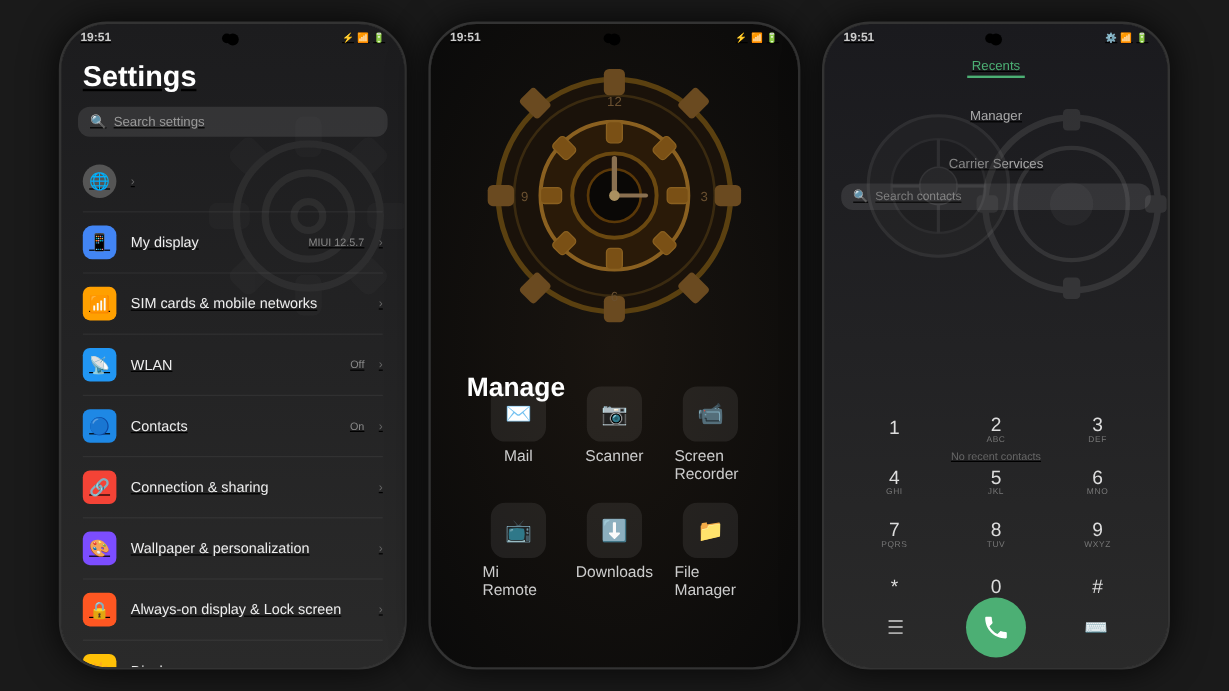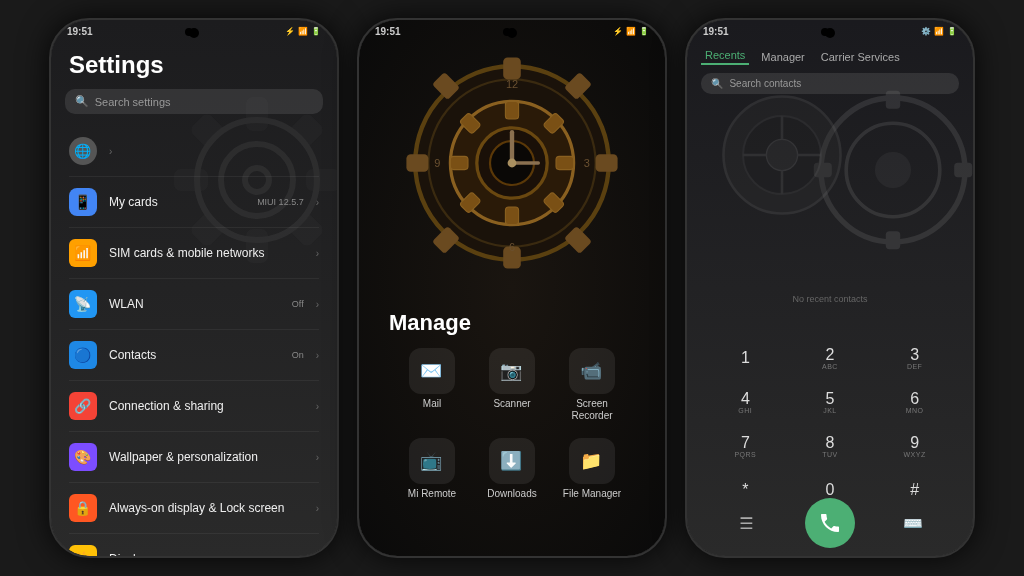--- a/index.html
+++ b/index.html
@@ -25,20 +25,21 @@
       position: relative;
       overflow: hidden;
       box-shadow: 0 0 30px rgba(0,0,0,0.8), inset 0 0 0 1px #444;
     }
 
     .phone-screen {
       position: absolute;
       top: 0; left: 0; right: 0; bottom: 0;
       border-radius: 38px;
       overflow: hidden;
+      text-decoration: underline;
     }
 
     
     .status-bar {
       display: flex;
       justify-content: space-between;
       align-items: center;
       padding: 6px 16px;
       font-size: 9px;
       color: #ccc;
@@ -176,38 +177,38 @@
       width: 46px;
       height: 46px;
       background: rgba(255,255,255,0.08);
       border-radius: 12px;
       display: flex;
       align-items: center;
       justify-content: center;
       font-size: 18px;
     }
     .app-label {
-      font-size: 10px;
+      font-size: 13px;
       color: #ccc;
-      text-align: center;
       line-height: 1.2;
     }
 
     
     .phone3-bg {
       background: linear-gradient(180deg, #1a1a1e 0%, #2a2a2a 100%);
       height: 100%;
       position: relative;
     }
 
     .dialer-tabs {
       display: flex;
-      gap: 8px;
+      gap: 24px;
       padding: 4px 14px;
-      align-items: flex-end;
+      align-items: center;
+      flex-direction: column;
     }
     .dialer-tab {
       font-size: 11px;
       color: #aaa;
       padding: 2px 4px;
     }
     .dialer-tab.active {
       color: #4caf74;
       border-bottom: 2px solid #4caf74;
     }
@@ -345,21 +346,21 @@
 
     <div class="settings-item">
       <div class="item-icon settings-icon-miui" style="background:#555;border-radius:50%;">🌐</div>
       <span class="chevron">›</span>
     </div>
     <div class="divider"></div>
 
     <div class="settings-item">
       <div class="item-icon settings-icon-device">📱</div>
       <div class="item-text">
-        <div class="item-title">My cards</div>
+        <div class="item-title">My display</div>
       </div>
       <span class="item-right">MIUI 12.5.7</span>
       <span class="chevron">›</span>
     </div>
     <div class="divider"></div>
 
     <div class="settings-item">
       <div class="item-icon settings-icon-sim" style="background:#FFA000;border-radius:6px;">📶</div>
       <div class="item-text">
         <div class="item-title">SIM cards &amp; mobile networks</div>

